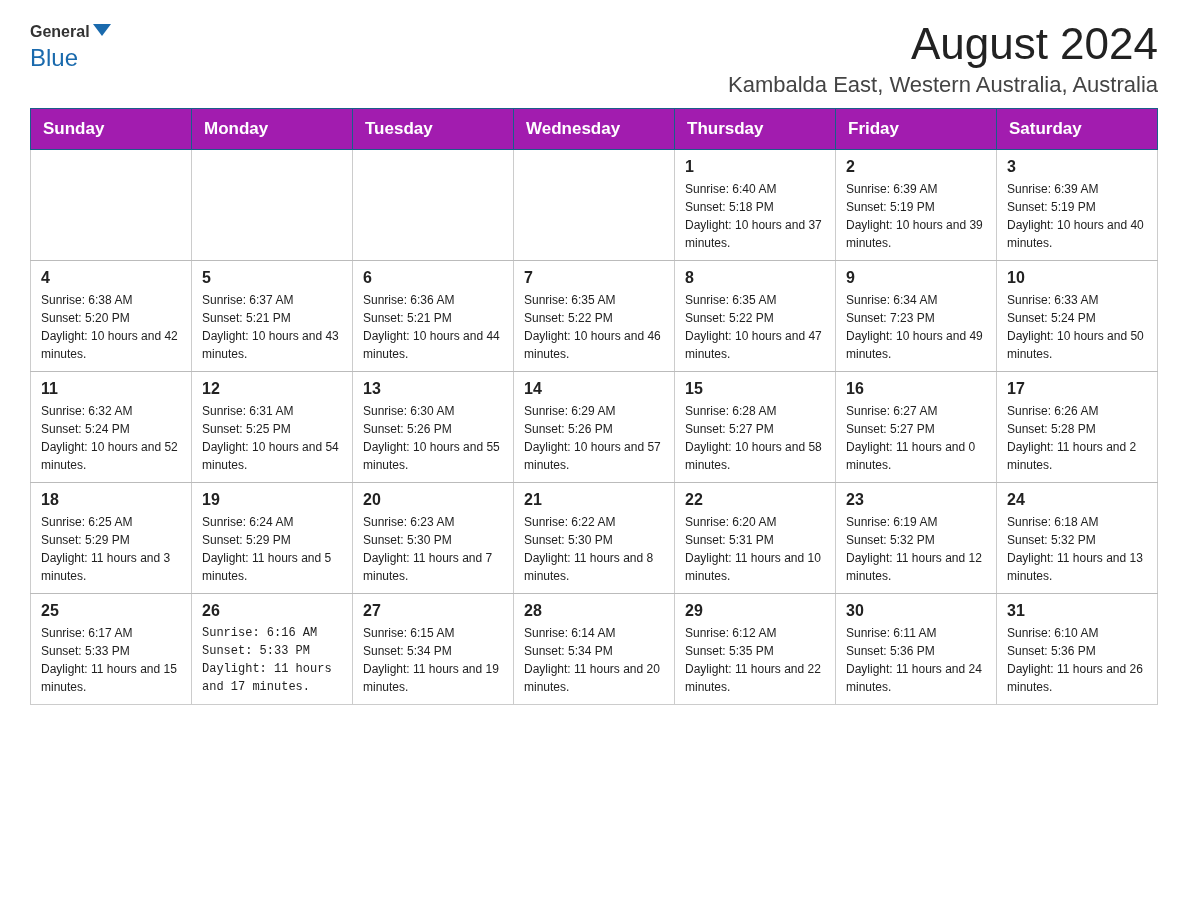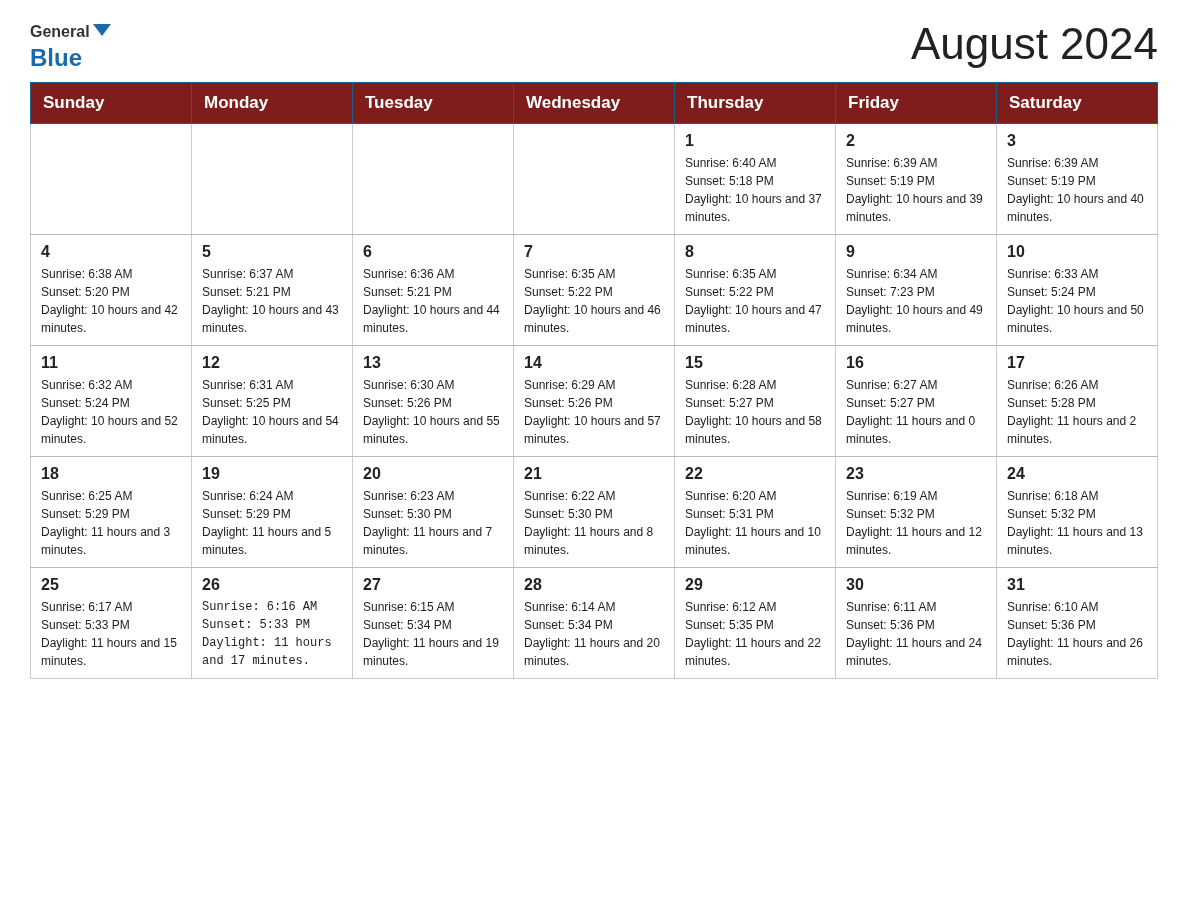--- a/index.html
+++ b/index.html
@@ -29,21 +29,21 @@
       font-size: 22px;
       color: #444;
       margin-top: 4px;
     }
     .calendar {
       width: 100%;
       border-collapse: collapse;
       margin-top: 8px;
     }
     .calendar thead tr th {
-      background-color: #7f1d1d;
+      background-color: #a21caf;
       color: #fff;
       font-size: 17px;
       font-weight: 600;
       padding: 10px 12px;
       text-align: left;
       border: 1px solid #1a5e8a;
     }
     .calendar tbody tr td {
       vertical-align: top;
       padding: 8px 10px;
@@ -86,21 +86,21 @@
       font-weight: bold;
       color: #333;
     }
     .logo-arrow {
       display: inline-block;
       margin-left: 3px;
       margin-top: 2px;
     }
     .logo-line2 {
       font-size: 24px;
-      font-weight: bold;
+      font-weight: normal;
       color: #1a6aad;
       margin-left: 0;
     }
   </style>
 </head>
 <body>
 
 <div class="header-area">
   <div class="logo-wrapper">
     <div class="logo-line1">
@@ -108,20 +108,21 @@
       <span class="logo-arrow">
         <svg width="18" height="18" viewBox="0 0 18 18">
           <polygon points="9,14 0,2 18,2" fill="#1a6aad"></polygon>
         </svg>
       </span>
     </div>
     <div class="logo-line2">Blue</div>
   </div>
   <div class="title-area">
     <div class="month-title">August 2024</div>
+    <div class="location-title">Kambalda East, Western Australia, Australia</div>
   </div>
 </div>
 
 <table class="calendar">
   <thead>
     <tr>
     <th>Sunday</th>
         <th>Monday</th>
         <th>Tuesday</th>
         <th>Wednesday</th>

